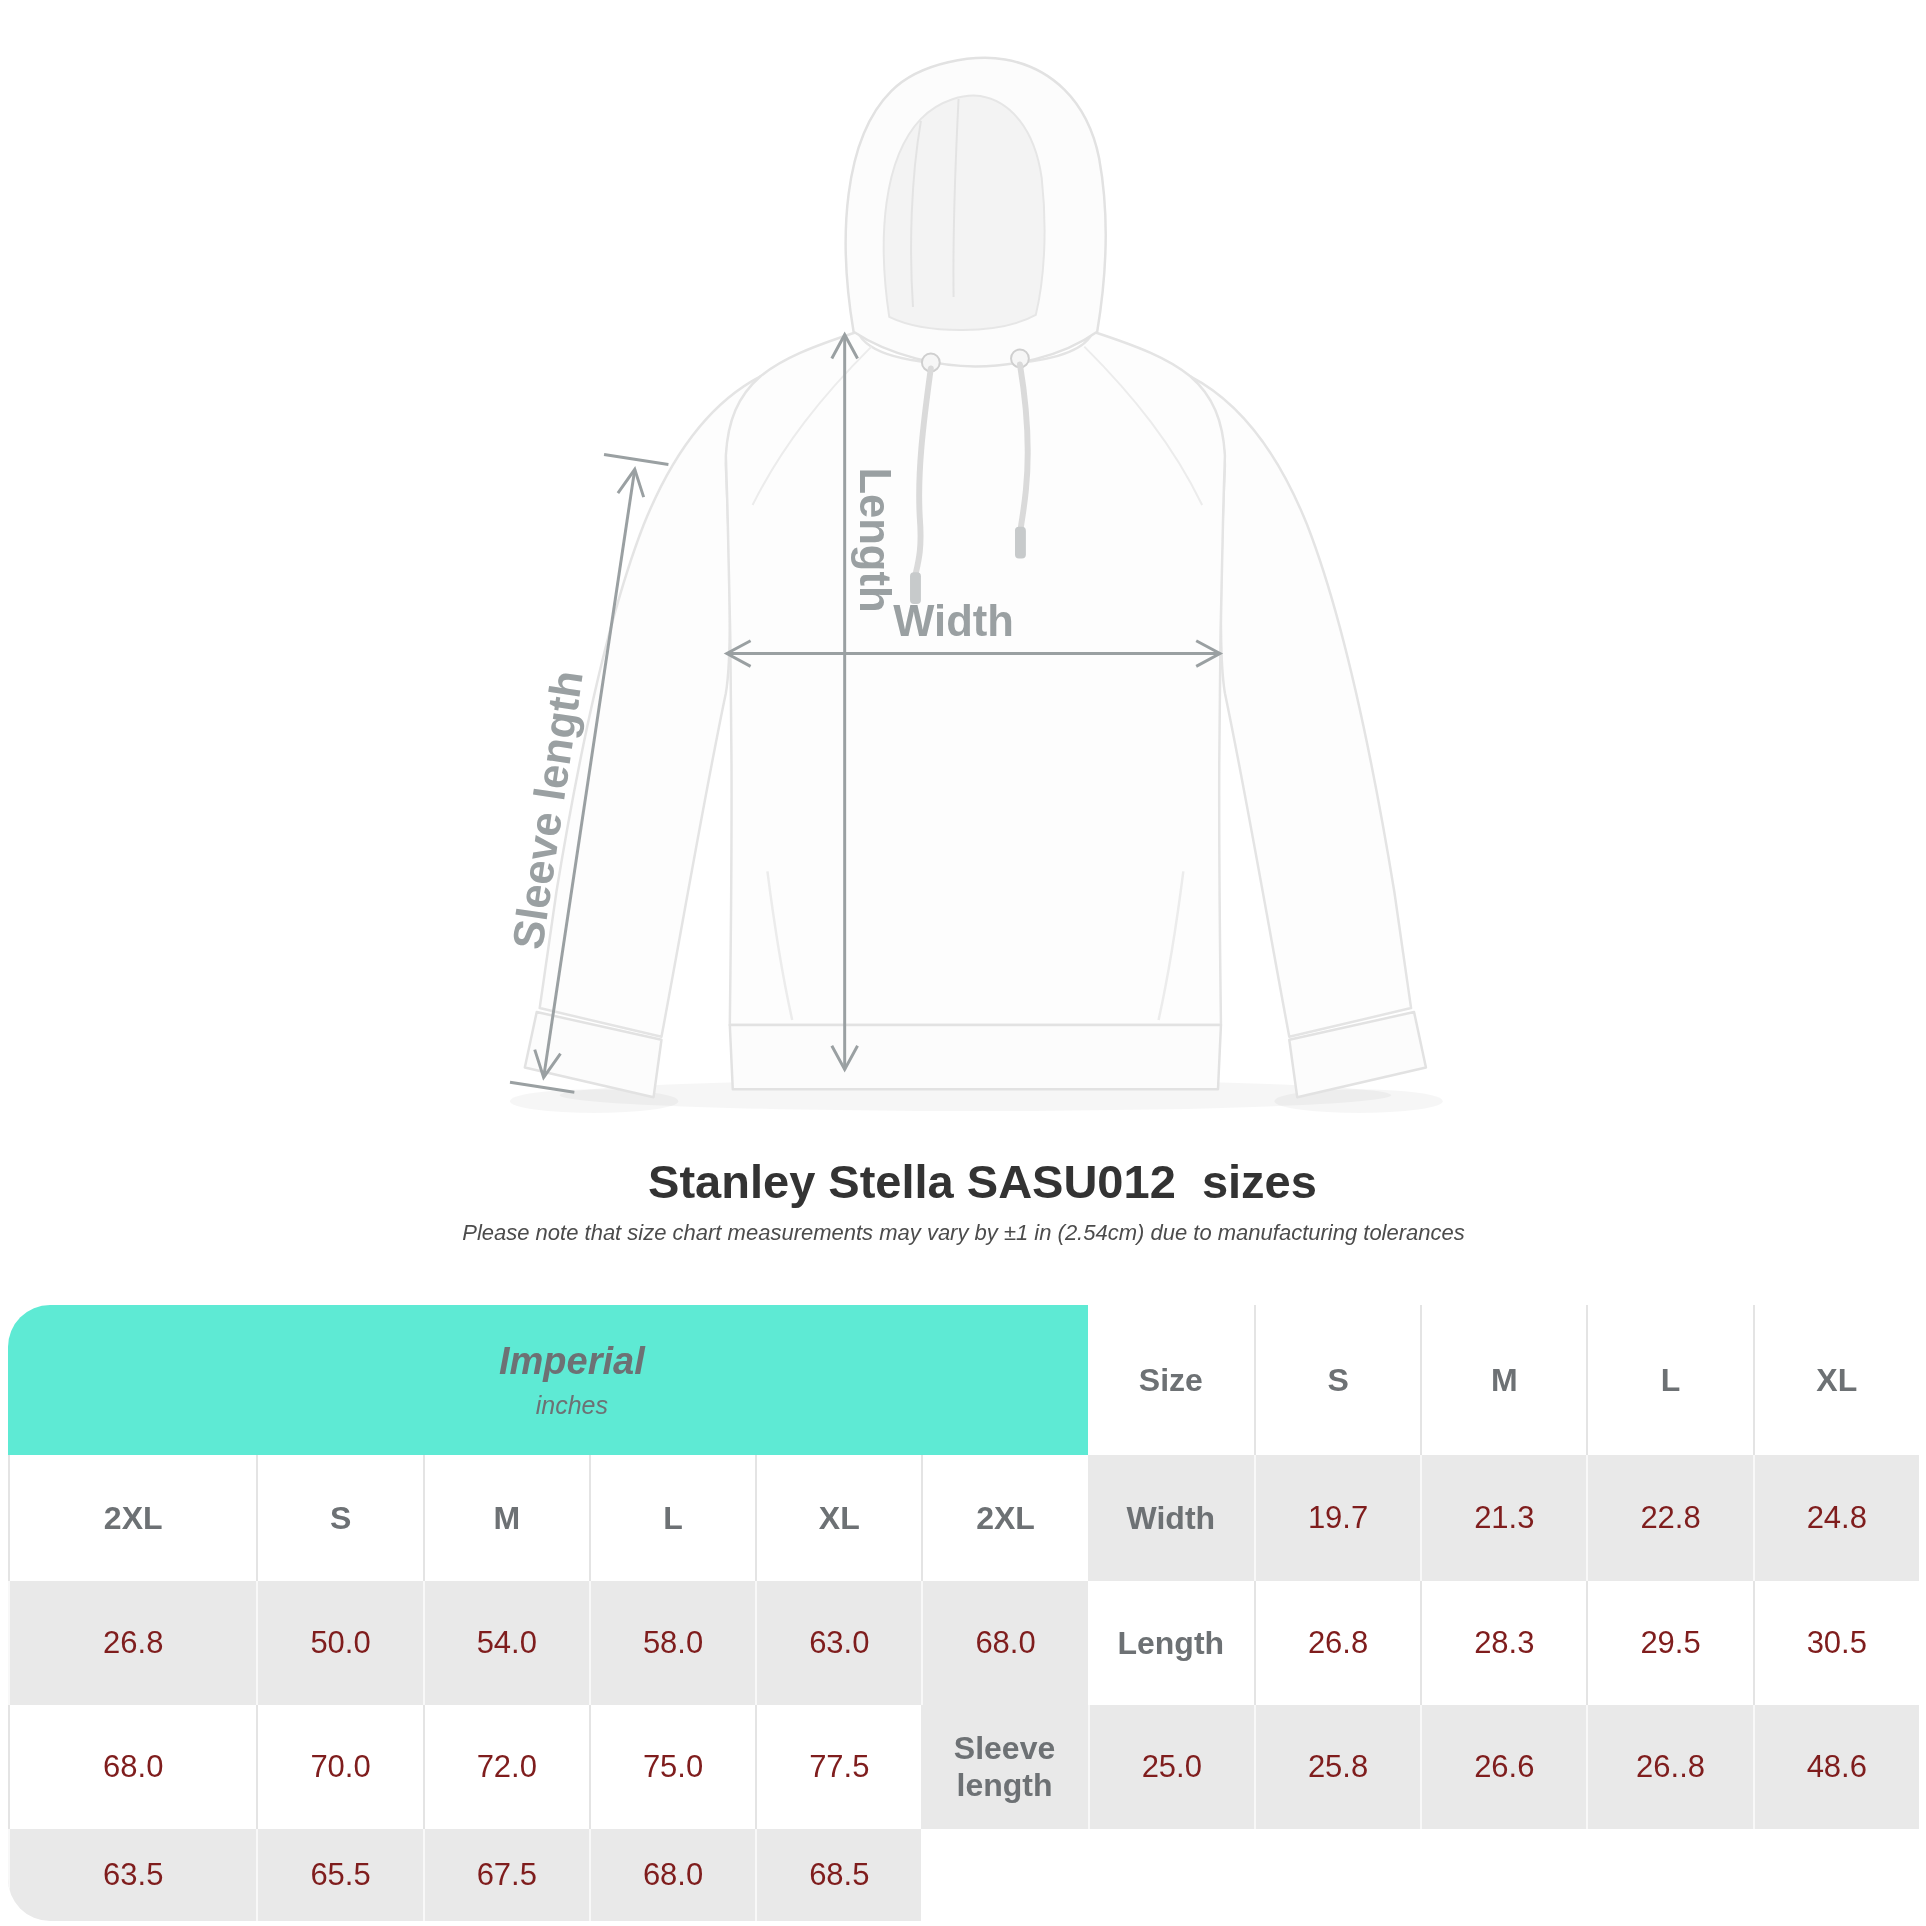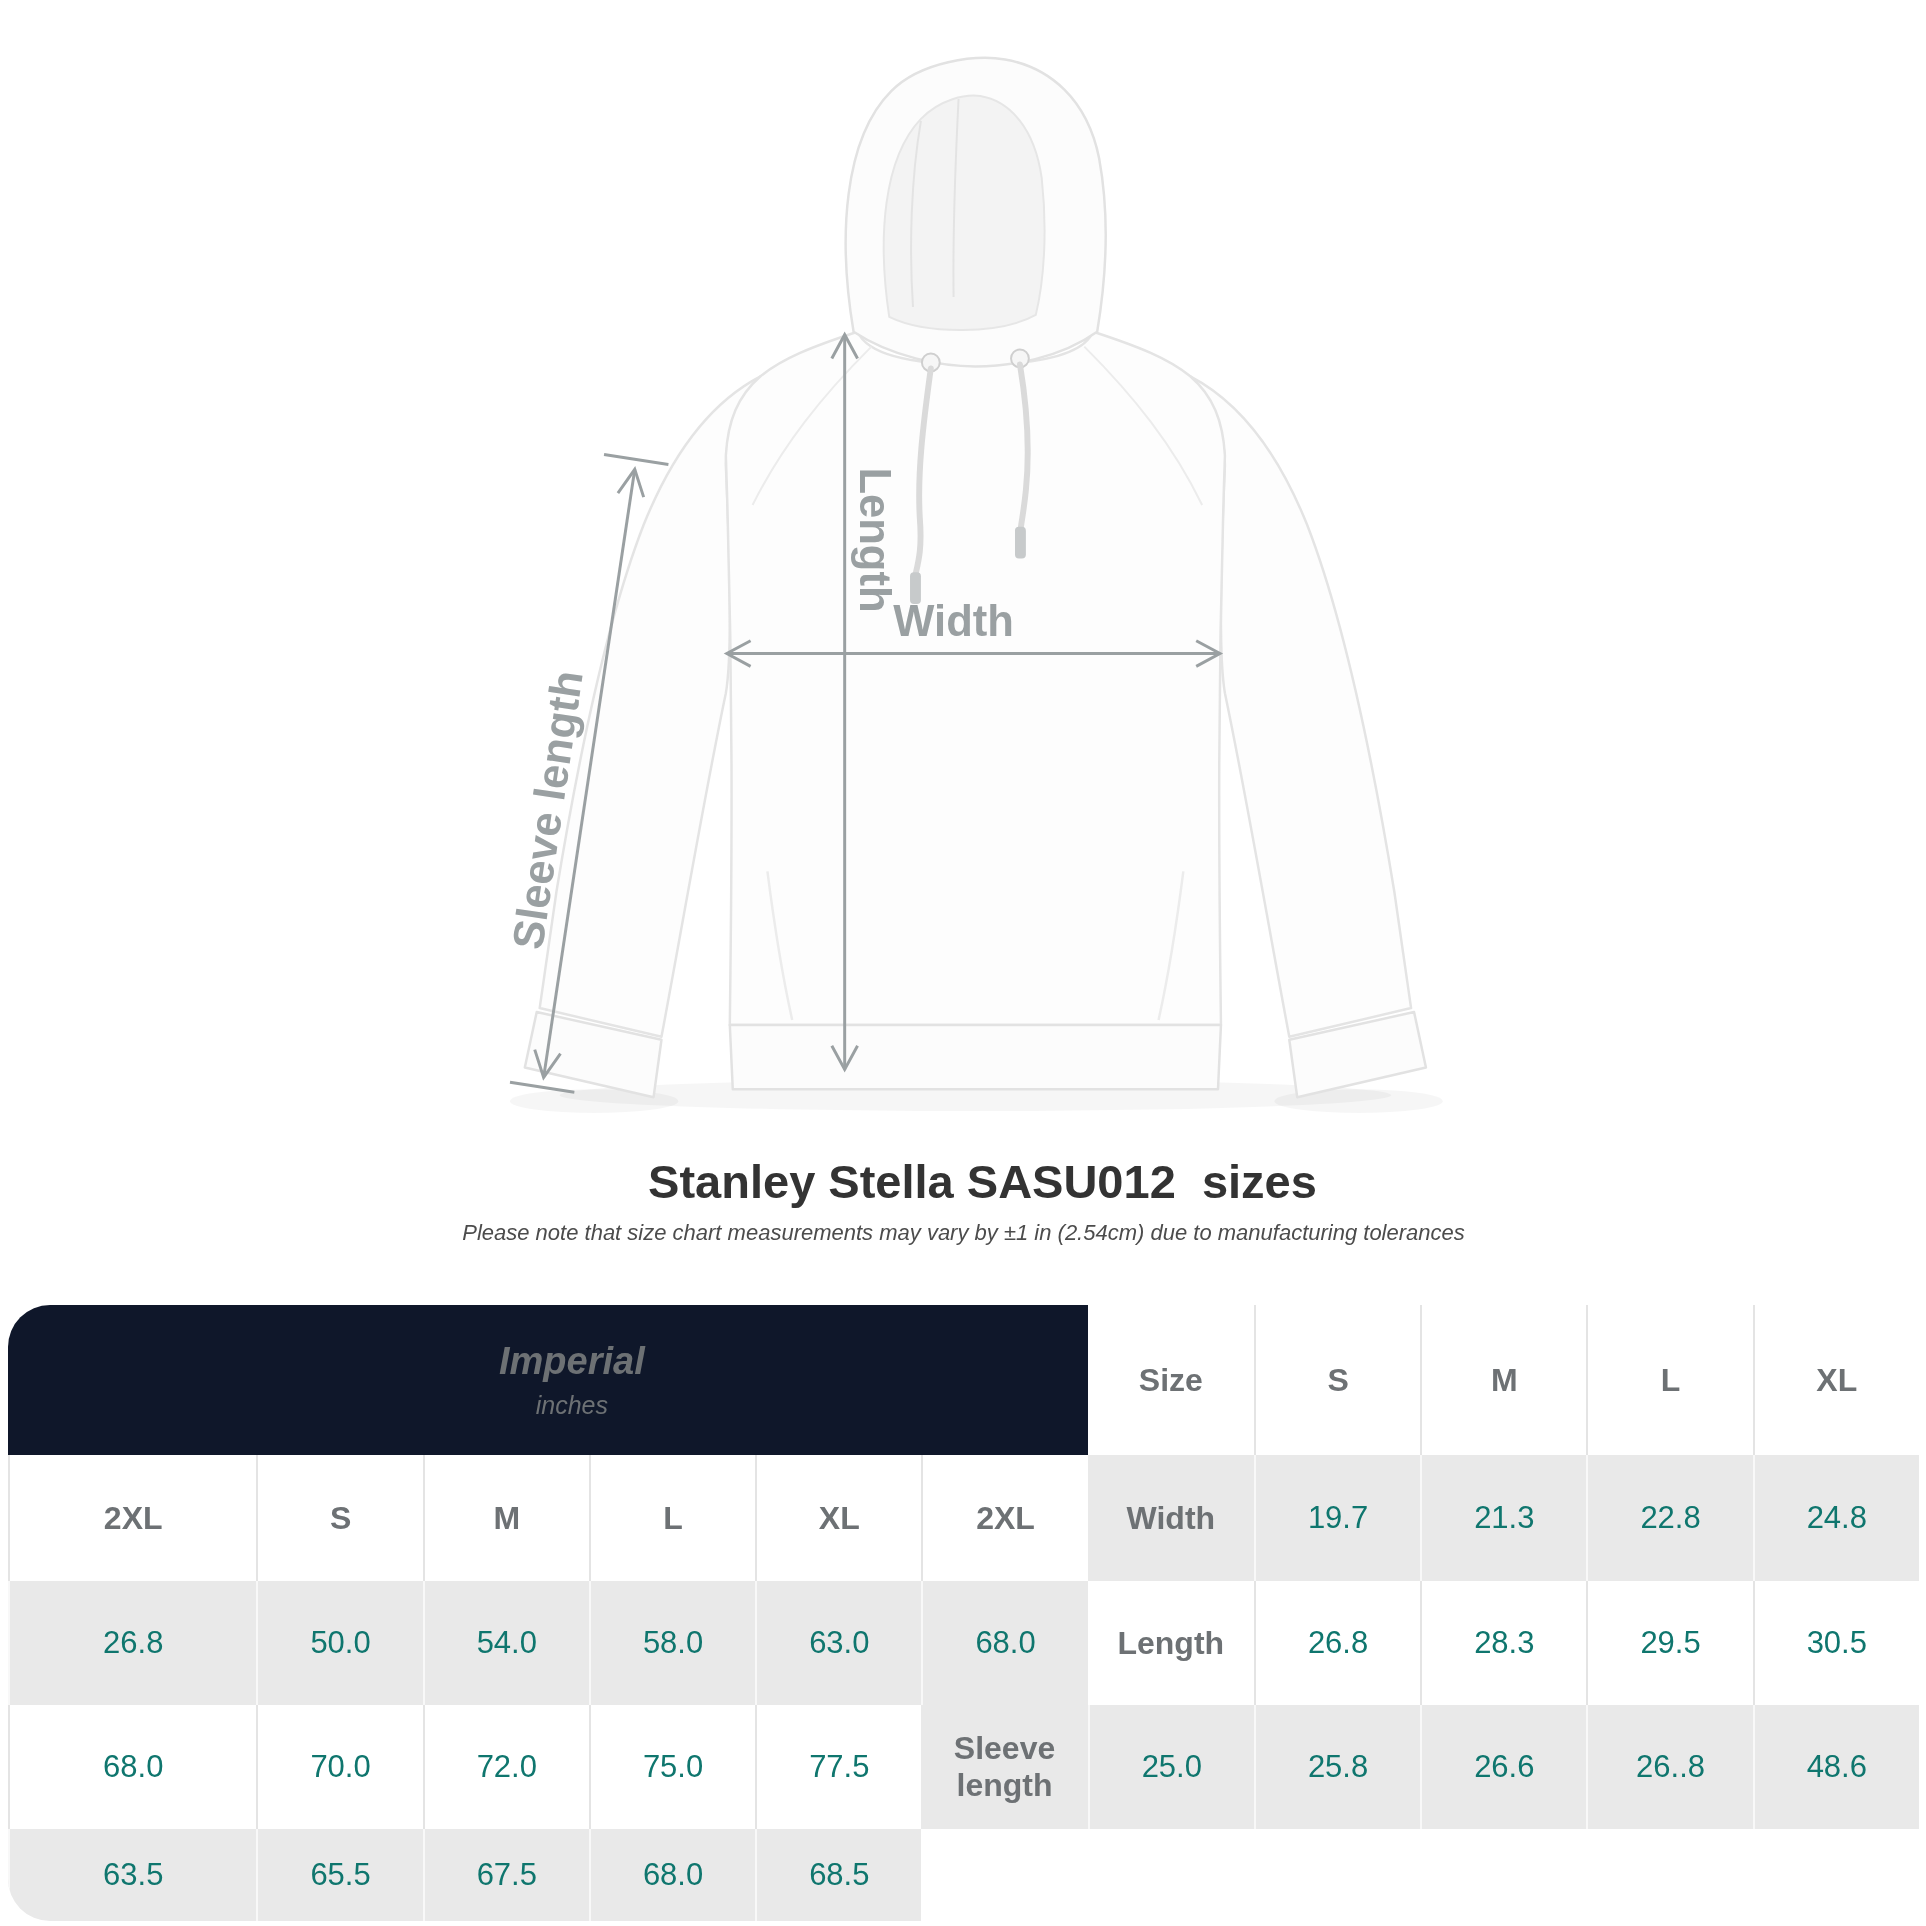--- a/index.html
+++ b/index.html
@@ -19,35 +19,35 @@
     font-size:22px;font-style:italic;color:#4c4c4c;
   }
   
   .size-table{
     position:absolute;left:8px;right:8px;top:1305px;height:616px;
     border-radius:42px;overflow:hidden;
     display:grid;
     grid-template-columns:13% repeat(10, 8.7%);
     grid-template-rows:150px 126px 124px 124px 1fr;
   }
-  .band{background:#0f172a;display:flex;flex-direction:column;align-items:center;justify-content:center;}
+  .band{background:#5eead4;display:flex;flex-direction:column;align-items:center;justify-content:center;}
   .band-imperial{grid-column:1 / span 6;}
   .band-metric{grid-column:7 / span 5;}
   .band-imperial .band-inner{transform:translateX(24px);}
   .band-metric  .band-inner{transform:translateX(-18px);}
   .band-inner{display:flex;flex-direction:column;align-items:center;gap:8px;}
   .band-name{font-size:38px;font-weight:bold;font-style:italic;color:#6d7174;}
   .band-unit{font-size:25px;font-style:italic;color:#6d7174;}
   .c{display:flex;align-items:center;justify-content:center;}
   .w{background:#ffffff;}
   .g{background:#e9e9e9;}
   .w.d{border-left:2px solid #e4e4e4;}
   .g.d{border-left:2px solid #f8f8f8;}
   .lab{font-weight:bold;color:#6d7174;font-size:32px;text-align:center;}
-  .val{color:#0f766e;font-size:31px;}
+  .val{color:#7f1d1d;font-size:31px;}
 </style>
 </head>
 <body>
 
 <div id="page">
 
   <svg id="diagram-svg" width="1927" height="1927" viewBox="0 0 1946 1946" style="font-family:'Liberation Sans',sans-serif;">
 
     <g fill="rgba(0,0,0,0.035)" stroke="none">
       <ellipse cx="985" cy="1106" rx="420" ry="16"></ellipse>

